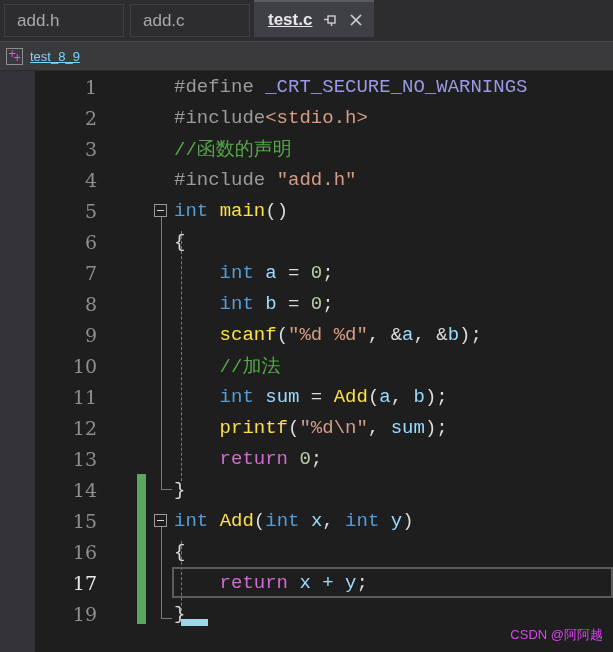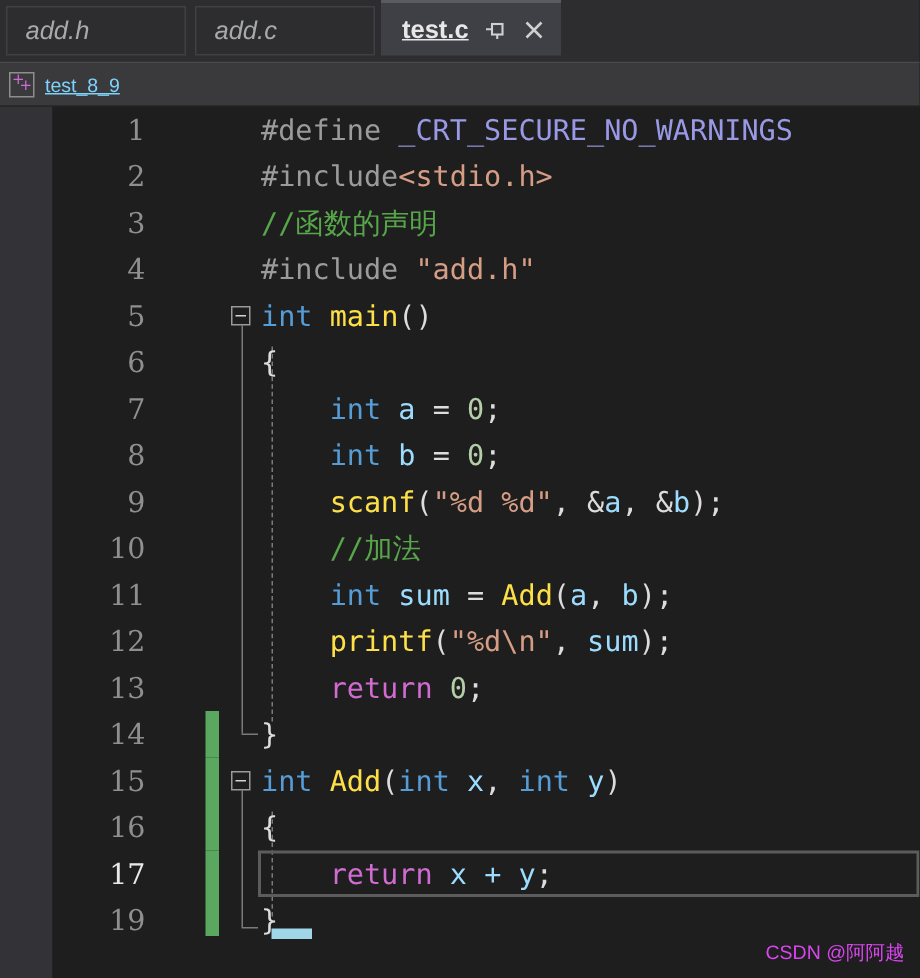--- a/index.html
+++ b/index.html
@@ -41,21 +41,21 @@
     padding: 0 12px;
     margin: 0 2px 4px 4px;
     background: #2d2d30;
     border: 1px solid #3f3f46;
     color: #a7a9ac;
     font-size: 17px;
     font-family: "Liberation Sans", sans-serif;
     white-space: nowrap;
     cursor: pointer;
   }
-  .tab.inactive { min-width: 120px; font-style: italic; }
+  .tab.inactive { min-width: 120px; }
   .tab .tab-label { line-height: 1; }
 
   .tab.active {
     height: 37px;
     margin: 0 0 4px 2px;
     padding: 0 10px 0 14px;
     background: #3f3f46;
     border: none;
     border-top: 2px solid #5a5a60;
     color: #e6e6e6;
@@ -172,20 +172,21 @@
     position: absolute;
     left: 2px; top: 5px;
     width: 7px; height: 1px;
     background: #d4d4d4;
   }
 
   .code {
     position: absolute;
     left: 139px;
     color: #dcdcdc;
+    font-family: Liberation Mono, monospace;
   }
 
   
   .changebar {
     position: absolute;
     left: 102px;
     width: 9px;
     top: 0;
     height: 31px;
     background: #5aa860;

